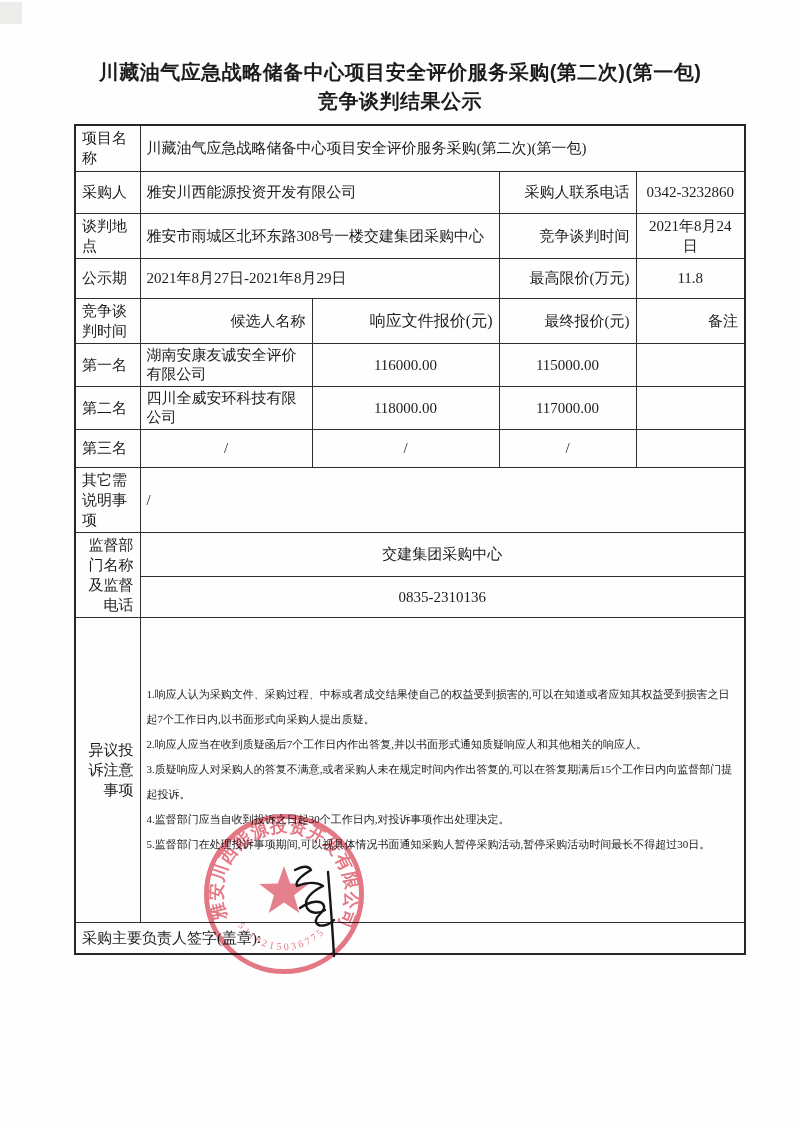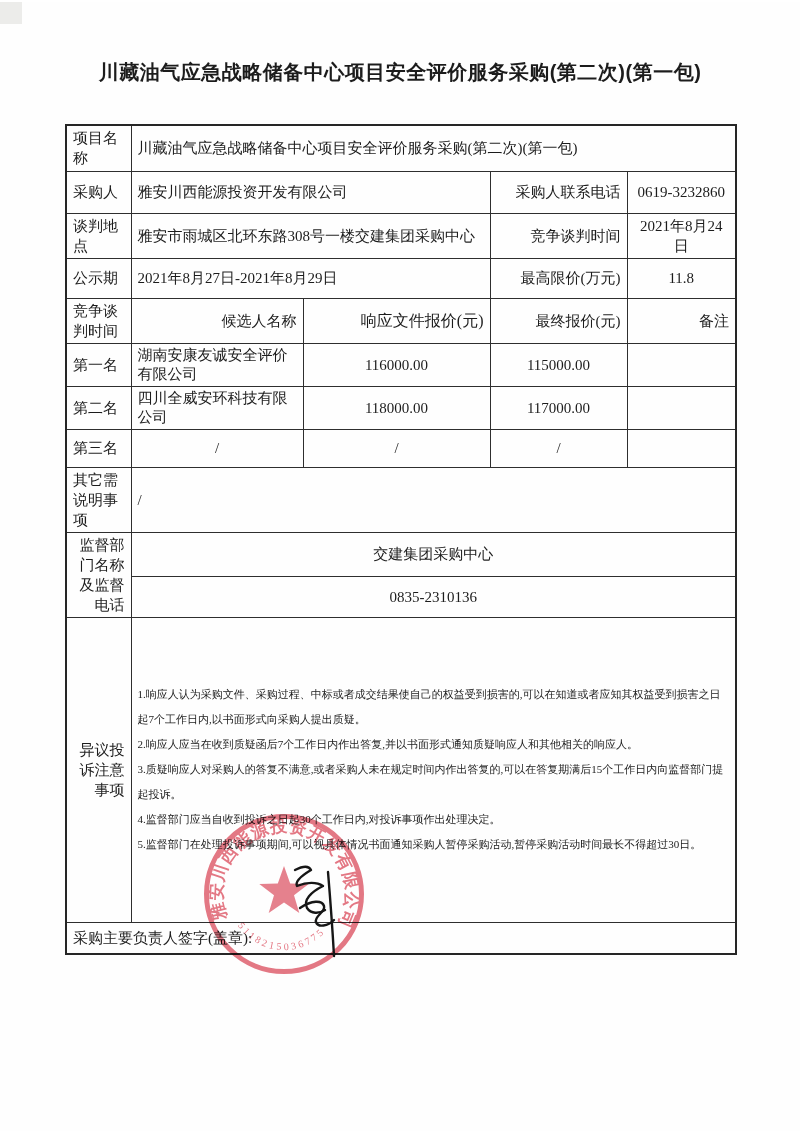--- a/index.html
+++ b/index.html
@@ -9,21 +9,21 @@
     position:relative; width:800px; height:1131px; margin:2px auto;
     background:#fefefe; overflow:hidden;
     font-family:"Liberation Serif","DejaVu Serif",serif; color:var(--ink);
   }
   .scan-artifact { position:absolute; left:0; top:0; width:22px; height:22px;
     background:#ececea; }
   .title-block { position:absolute; top:56px; left:0; width:800px; text-align:center;
     font-family:"Liberation Sans","DejaVu Sans",sans-serif; font-weight:700;
     font-size:20px; line-height:29px; letter-spacing:0.5px; }
   table.result {
-    position:absolute; left:65px; top:122px; width:670px;
+    position:absolute; left:74px; top:122px; width:670px;
     border-collapse:collapse; table-layout:fixed;
     border:2.2px solid #262626;
   }
   table.result td {
     border:1.6px solid var(--line);
     padding:2px 6px; font-size:15px; vertical-align:middle; line-height:20px;
     overflow:hidden; word-break:break-all;
   }
   td.lbl { font-size:14px; padding:2px 3px; line-height:19px; }
   td.lblc { font-size:14px; padding:2px 3px; line-height:19px; text-align:right; }
@@ -41,40 +41,41 @@
   .signature { position:absolute; left:270px; top:858px; width:82px; height:104px; z-index:4; }
 </style>
 </head>
 <body>
 
 <div class="page">
   <div class="scan-artifact"></div>
 
   <div class="title-block">
     <div>川藏油气应急战略储备中心项目安全评价服务采购(第二次)(第一包)</div>
+    <div>竞争谈判结果公示</div>
   </div>
 
   <table class="result">
     <colgroup>
       <col style="width:65px">
         <col style="width:172px">
         <col style="width:187px">
       <col style="width:137px">
         <col style="width:109px">
     </colgroup>
     <tbody>
       <tr class="h46">
         <td class="lbl">项目名称</td>
         <td colspan="4">川藏油气应急战略储备中心项目安全评价服务采购(第二次)(第一包)</td>
       </tr>
       <tr class="h42">
         <td class="lbl">采购人</td>
         <td colspan="2">雅安川西能源投资开发有限公司</td>
         <td class="lblc">采购人联系电话</td>
-        <td class="center">0619-3232860</td>
+        <td class="center">0342-3232860</td>
       </tr>
       <tr class="h42">
         <td class="lbl">谈判地点</td>
         <td colspan="2">雅安市雨城区北环东路308号一楼交建集团采购中心</td>
         <td class="lblc">竞争谈判时间</td>
         <td class="center">2021年8月24日</td>
       </tr>
       <tr class="h40">
         <td class="lbl">公示期</td>
         <td colspan="2">2021年8月27日-2021年8月29日</td>

